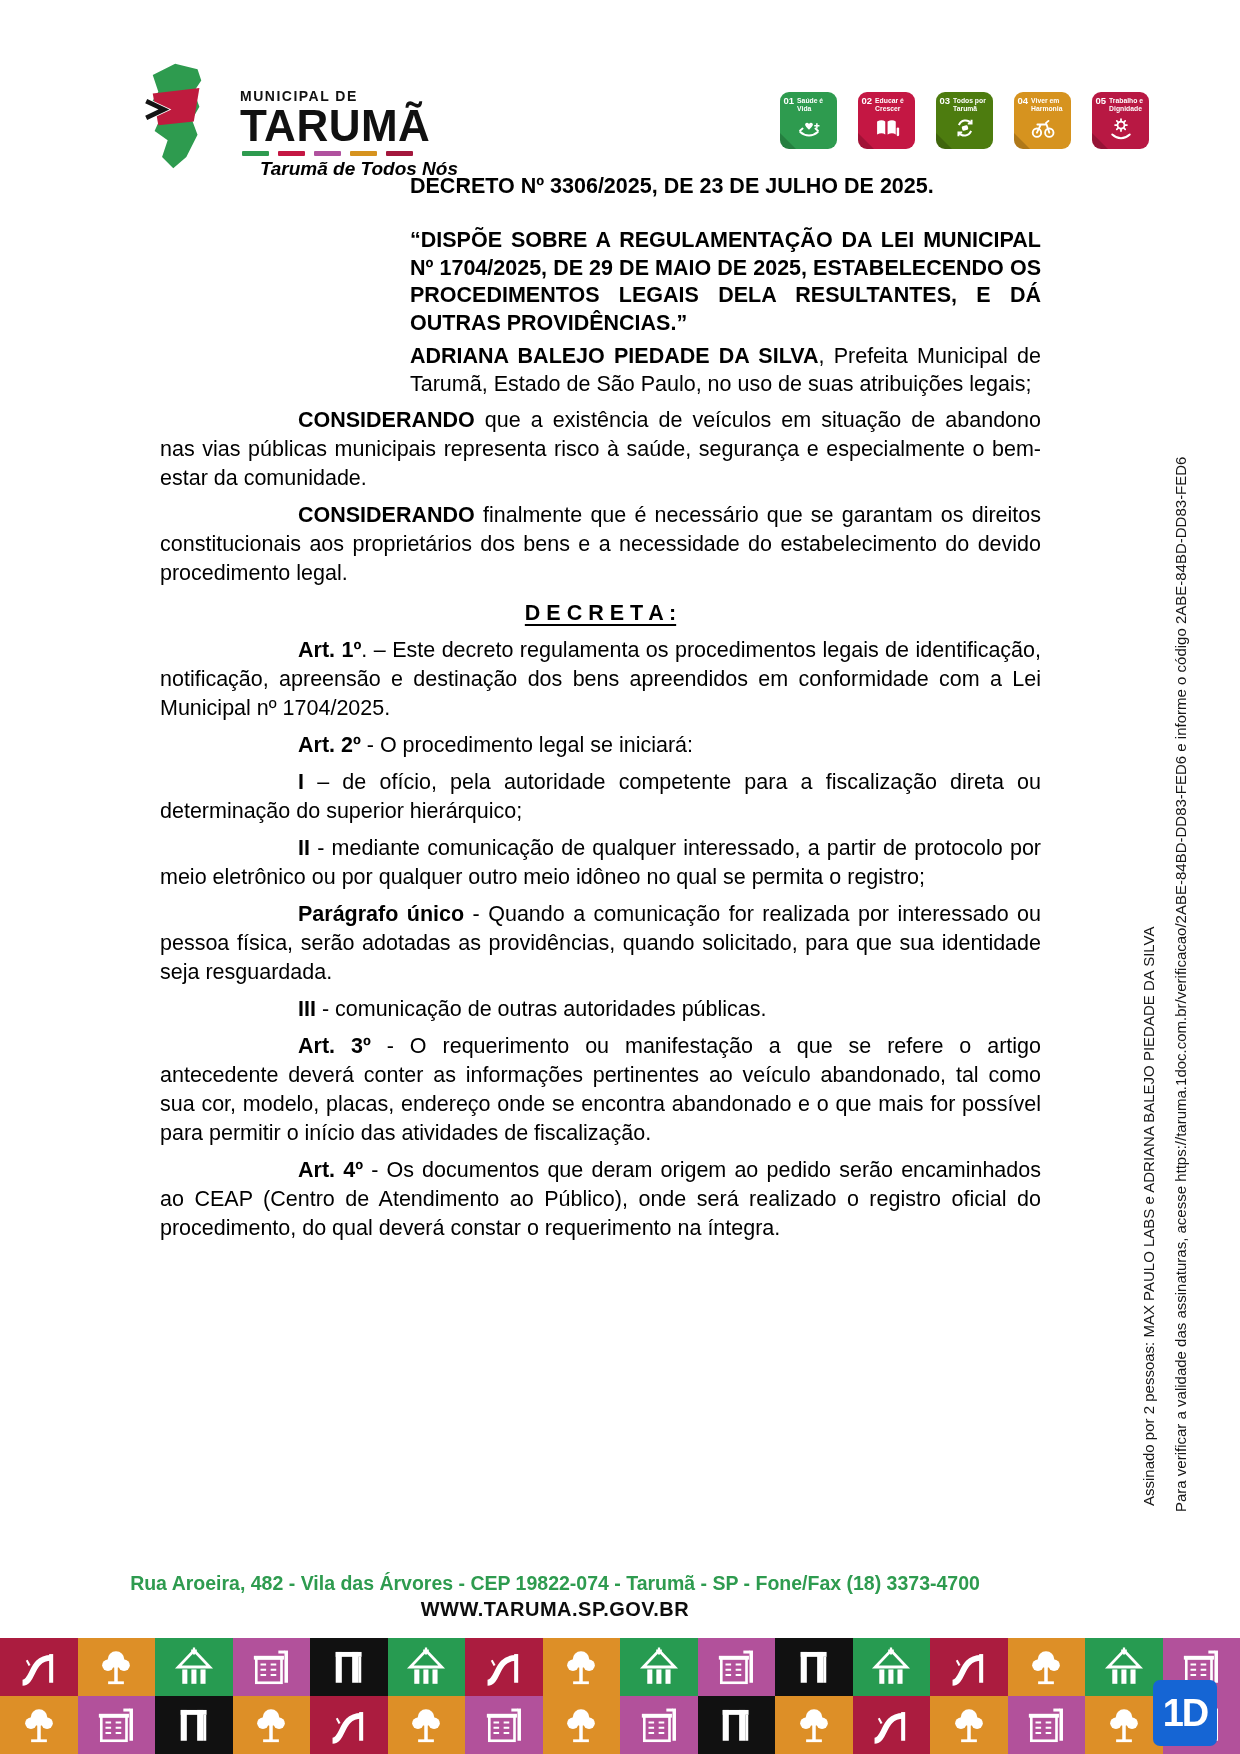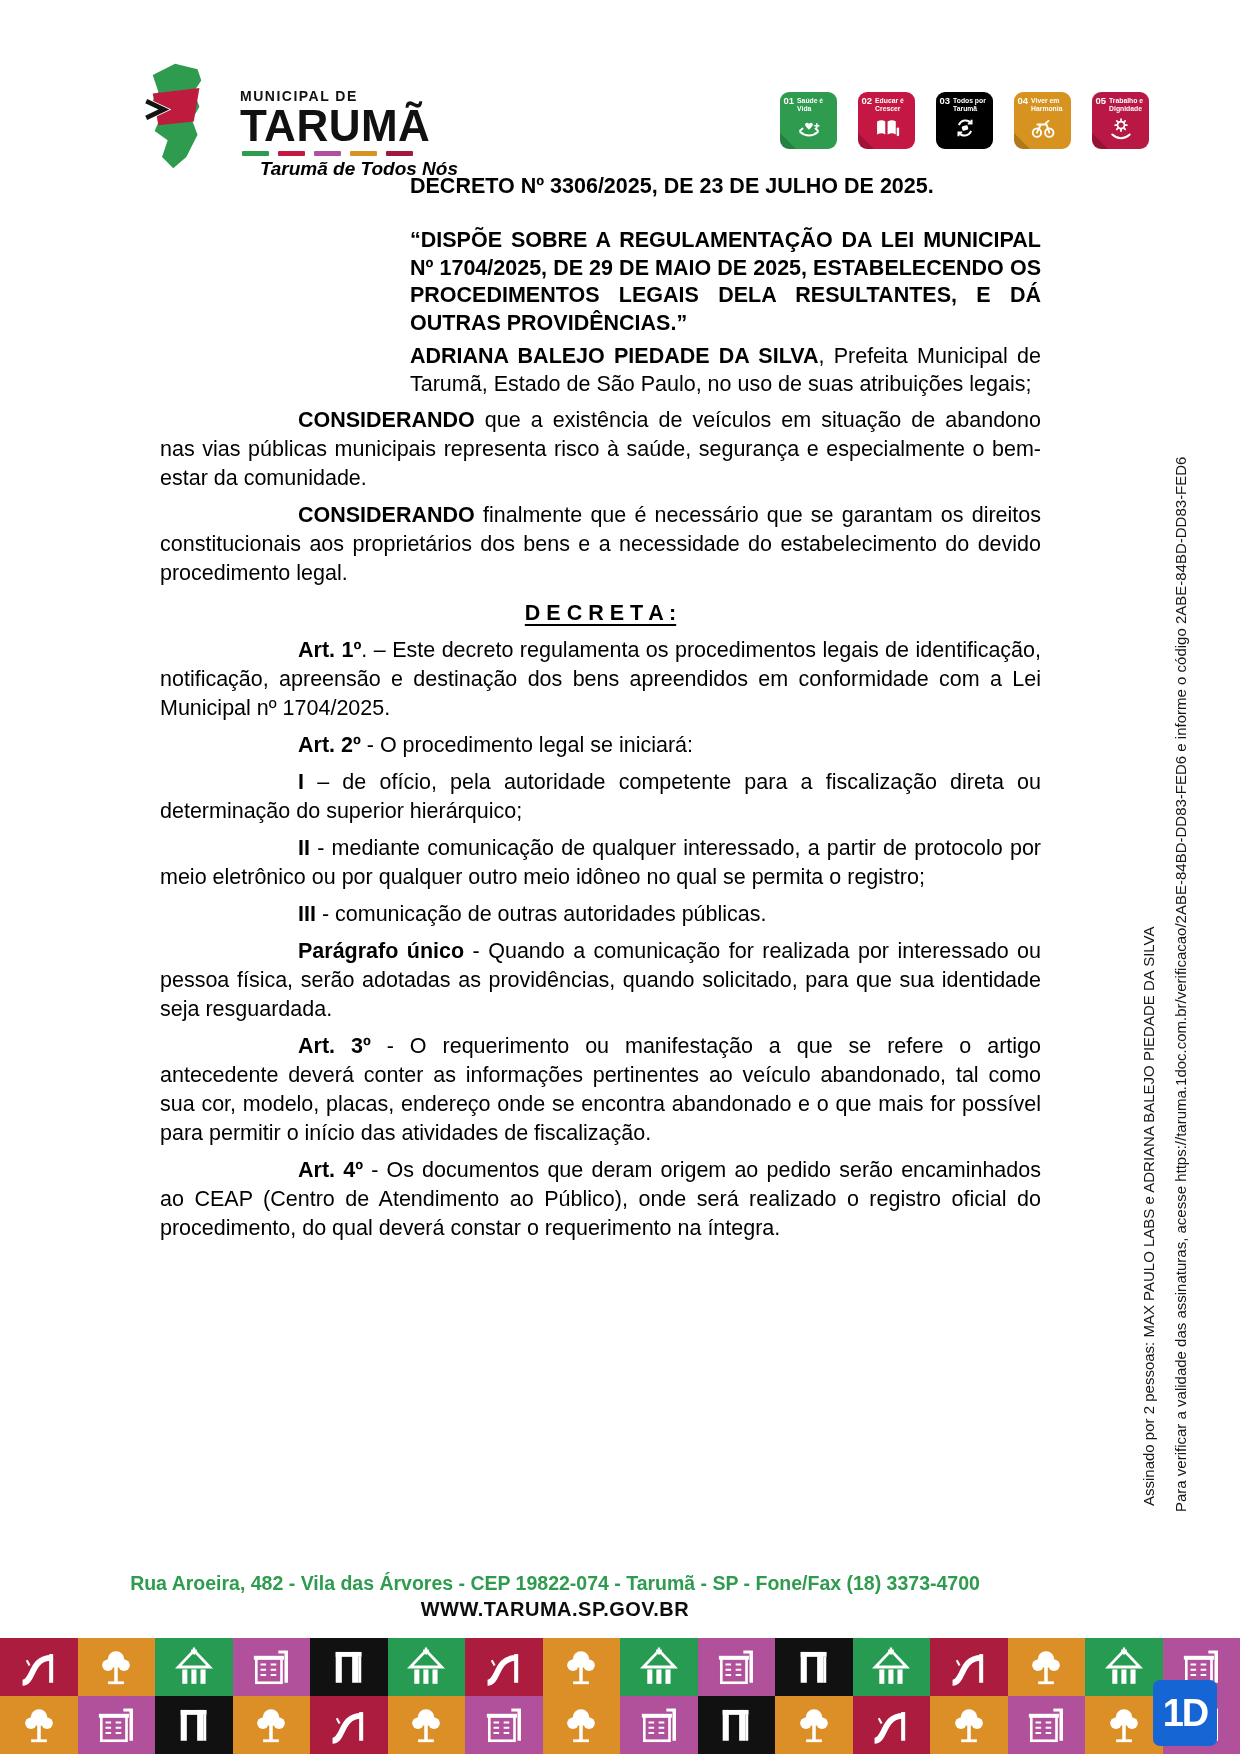--- a/index.html
+++ b/index.html
@@ -131,21 +131,21 @@
           <span class="pi-label">Educar é Crescer</span>
         </div>
         <div class="pi-glyph">
           <svg viewBox="0 0 24 24">
             <path d="M3.5 6.5c2.6-1.4 5.1-1.4 7 0v11c-1.9-1.4-4.4-1.4-7 0z" fill="#fff"></path>
             <path d="M12.5 6.5c2.6-1.4 5.1-1.4 7 0v11c-1.9-1.4-4.4-1.4-7 0z" fill="#fff"></path>
             <rect x="20.3" y="11.5" width="2.1" height="7.5" rx="1" fill="#fff"></rect>
           </svg>
         </div>
       </div>
-      <div class="prog-icon" style="background: #000000;">
+      <div class="prog-icon" style="background: #4d7c0f;">
         <div class="pi-head">
           <span class="pi-num">03</span>
           <span class="pi-label">Todos por Tarumã</span>
         </div>
         <div class="pi-glyph">
           <svg viewBox="0 0 24 24">
             <path d="M6.8 9.5a6 6 0 0 1 10.4-1.6" stroke="#fff" stroke-width="1.7" fill="none"></path>
             <path d="M17.6 4.9v3.2h-3.2" stroke="#fff" stroke-width="1.7" fill="none"></path>
             <path d="M17.2 14.5a6 6 0 0 1-10.4 1.6" stroke="#fff" stroke-width="1.7" fill="none"></path>
             <path d="M6.4 19.1v-3.2h3.2" stroke="#fff" stroke-width="1.7" fill="none"></path>
@@ -190,22 +190,22 @@
 
     <p class="para"><strong>CONSIDERANDO</strong><span> que a existência de veículos em situação de abandono nas vias públicas municipais representa risco à saúde, segurança e especialmente o bem-estar da comunidade.</span></p>
     <p class="para"><strong>CONSIDERANDO</strong><span> finalmente que é necessário que se garantam os direitos constitucionais aos proprietários dos bens e a necessidade do estabelecimento do devido procedimento legal.</span></p>
 
     <p class="para decreta"><span>D E C R E T A :</span></p>
 
     <p class="para"><strong>Art. 1º</strong><span>. – Este decreto regulamenta os procedimentos legais de identificação, notificação, apreensão e destinação dos bens apreendidos em conformidade com a Lei Municipal nº 1704/2025.</span></p>
     <p class="para"><strong>Art. 2º</strong><span> - O procedimento legal se iniciará:</span></p>
     <p class="para"><strong>I</strong><span> – de ofício, pela autoridade competente para a fiscalização direta ou determinação do superior hierárquico;</span></p>
     <p class="para"><strong>II</strong><span> - mediante comunicação de qualquer interessado, a partir de protocolo por meio eletrônico ou por qualquer outro meio idôneo no qual se permita o registro;</span></p>
+    <p class="para"><strong>Parágrafo único</strong><span> - Quando a comunicação for realizada por interessado ou pessoa física, serão adotadas as providências, quando solicitado, para que sua identidade seja resguardada.</span></p>
     <p class="para"><strong>III</strong><span> - comunicação de outras autoridades públicas.</span></p>
-    <p class="para"><strong>Parágrafo único</strong><span> - Quando a comunicação for realizada por interessado ou pessoa física, serão adotadas as providências, quando solicitado, para que sua identidade seja resguardada.</span></p>
     <p class="para"><strong>Art. 3º</strong><span> - O requerimento ou manifestação a que se refere o artigo antecedente deverá conter as informações pertinentes ao veículo abandonado, tal como sua cor, modelo, placas, endereço onde se encontra abandonado e o que mais for possível para permitir o início das atividades de fiscalização.</span></p>
     <p class="para"><strong>Art. 4º</strong><span> - Os documentos que deram origem ao pedido serão encaminhados ao CEAP (Centro de Atendimento ao Público), onde será realizado o registro oficial do procedimento, do qual deverá constar o requerimento na íntegra.</span></p>
   </div>
 
   <div class="vtext vtext-signed">Assinado por 2 pessoas:  MAX PAULO LABS e ADRIANA BALEJO PIEDADE DA SILVA</div>
   <div class="vtext vtext-verify">Para verificar a validade das assinaturas, acesse https://taruma.1doc.com.br/verificacao/2ABE-84BD-DD83-FED6 e informe o código 2ABE-84BD-DD83-FED6</div>
 
   <div class="footer-address" style="color: rgb(46, 155, 79);">Rua Aroeira, 482 - Vila das Árvores - CEP 19822-074 - Tarumã - SP - Fone/Fax (18) 3373-4700</div>
   <div class="footer-site">WWW.TARUMA.SP.GOV.BR</div>
 

